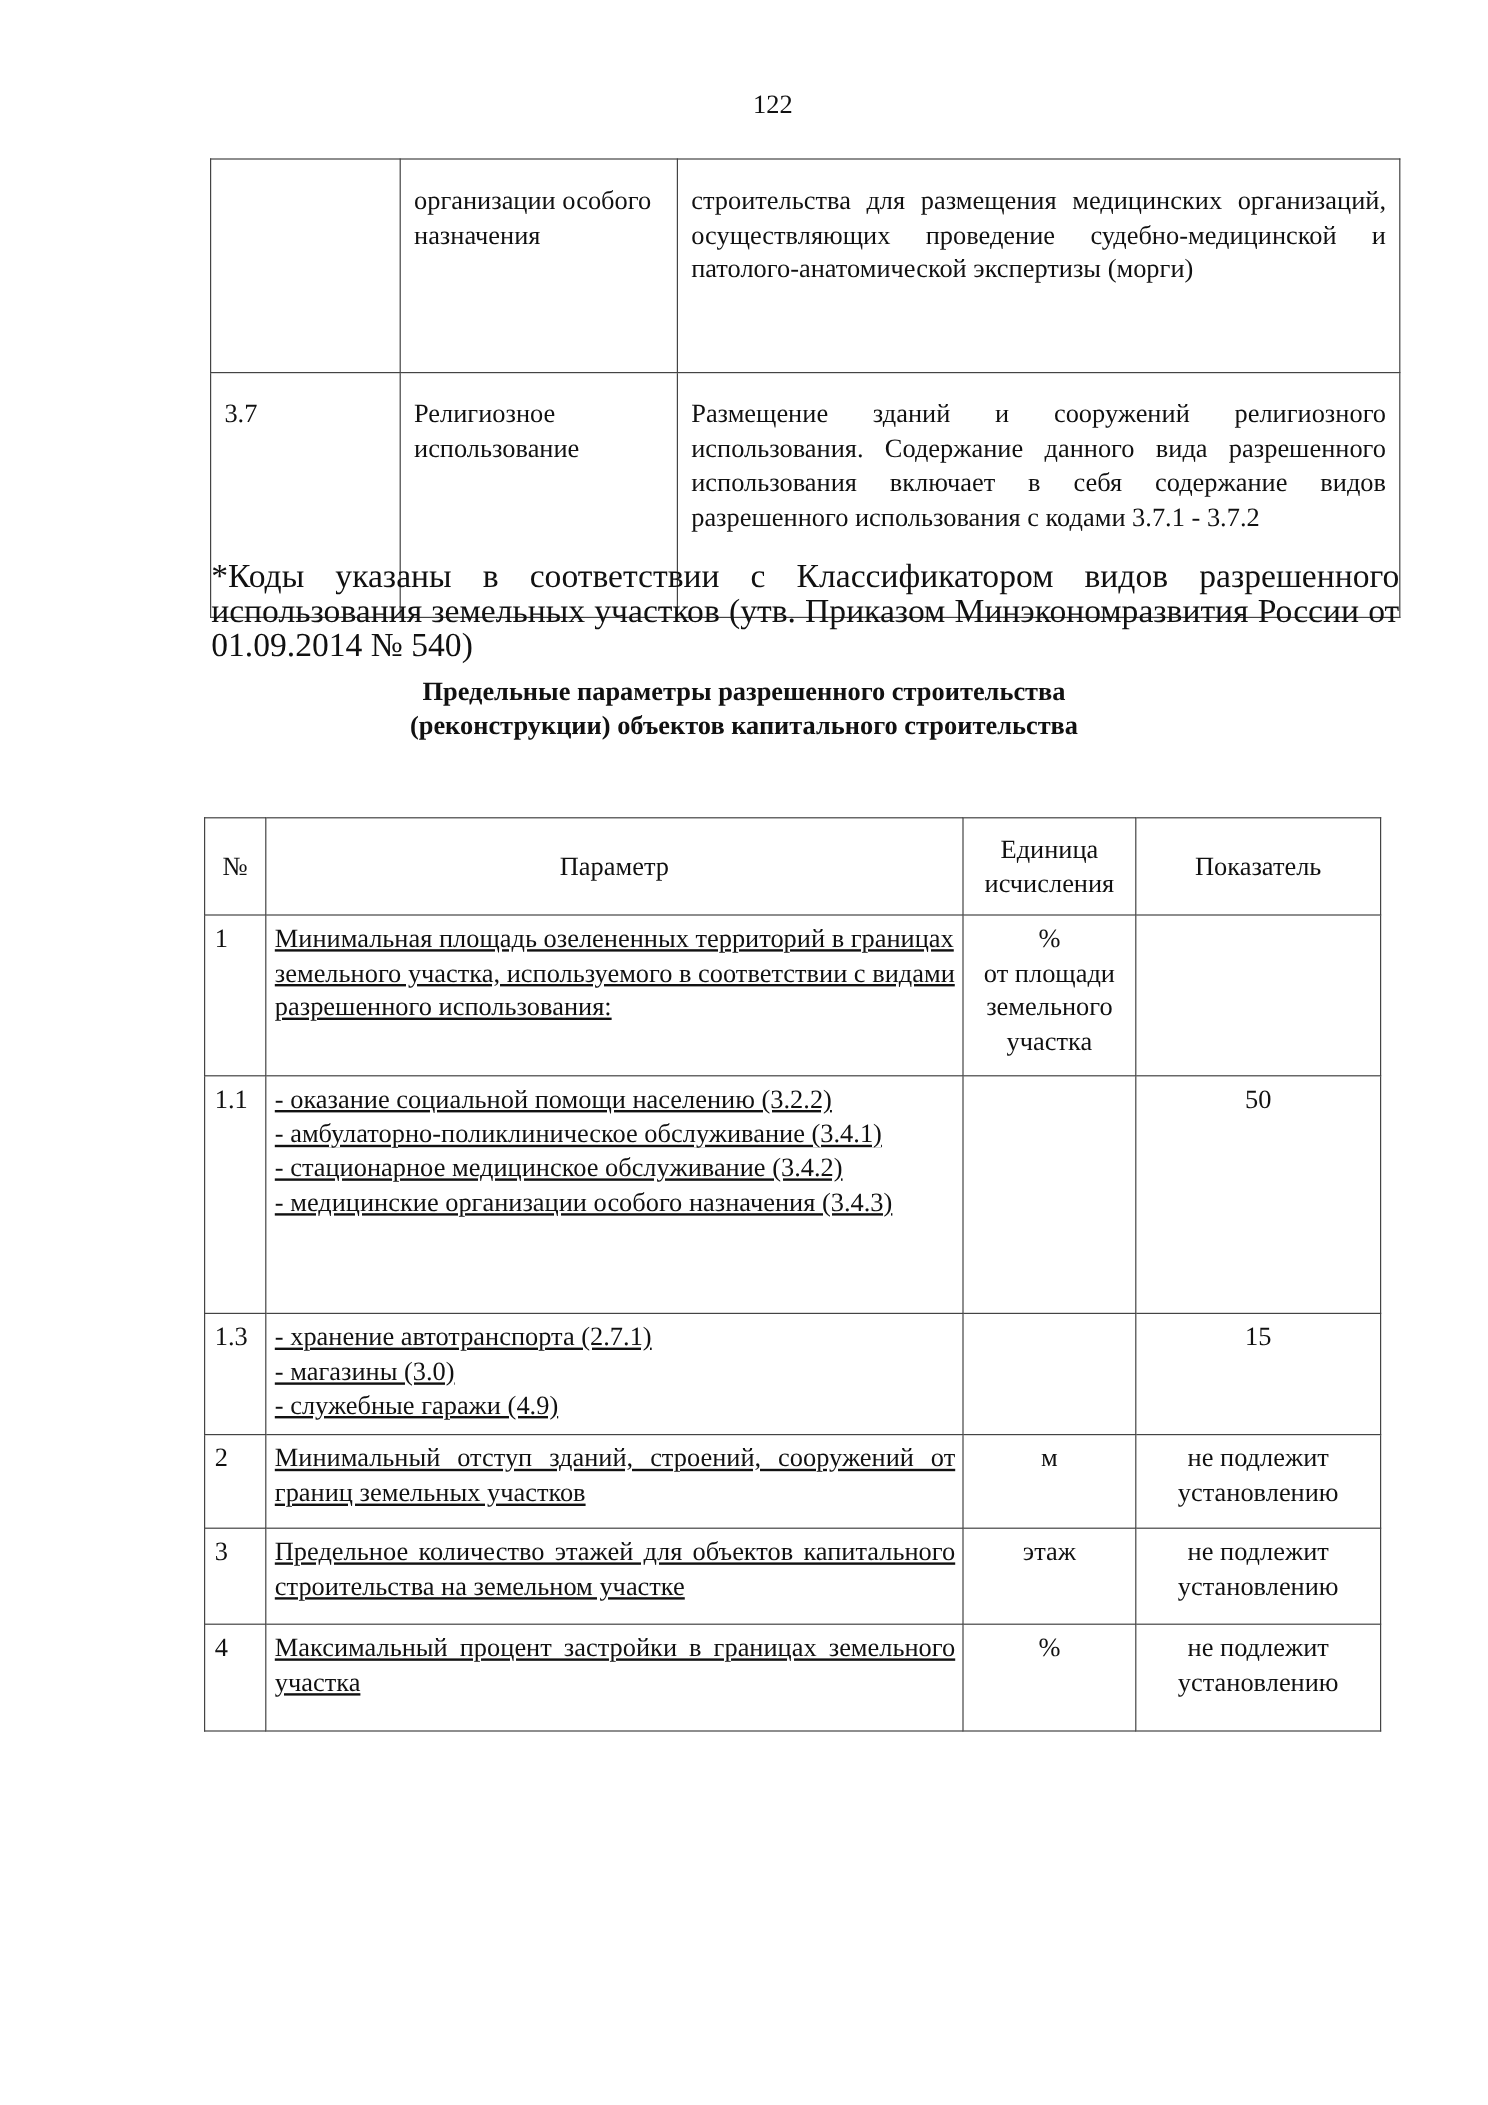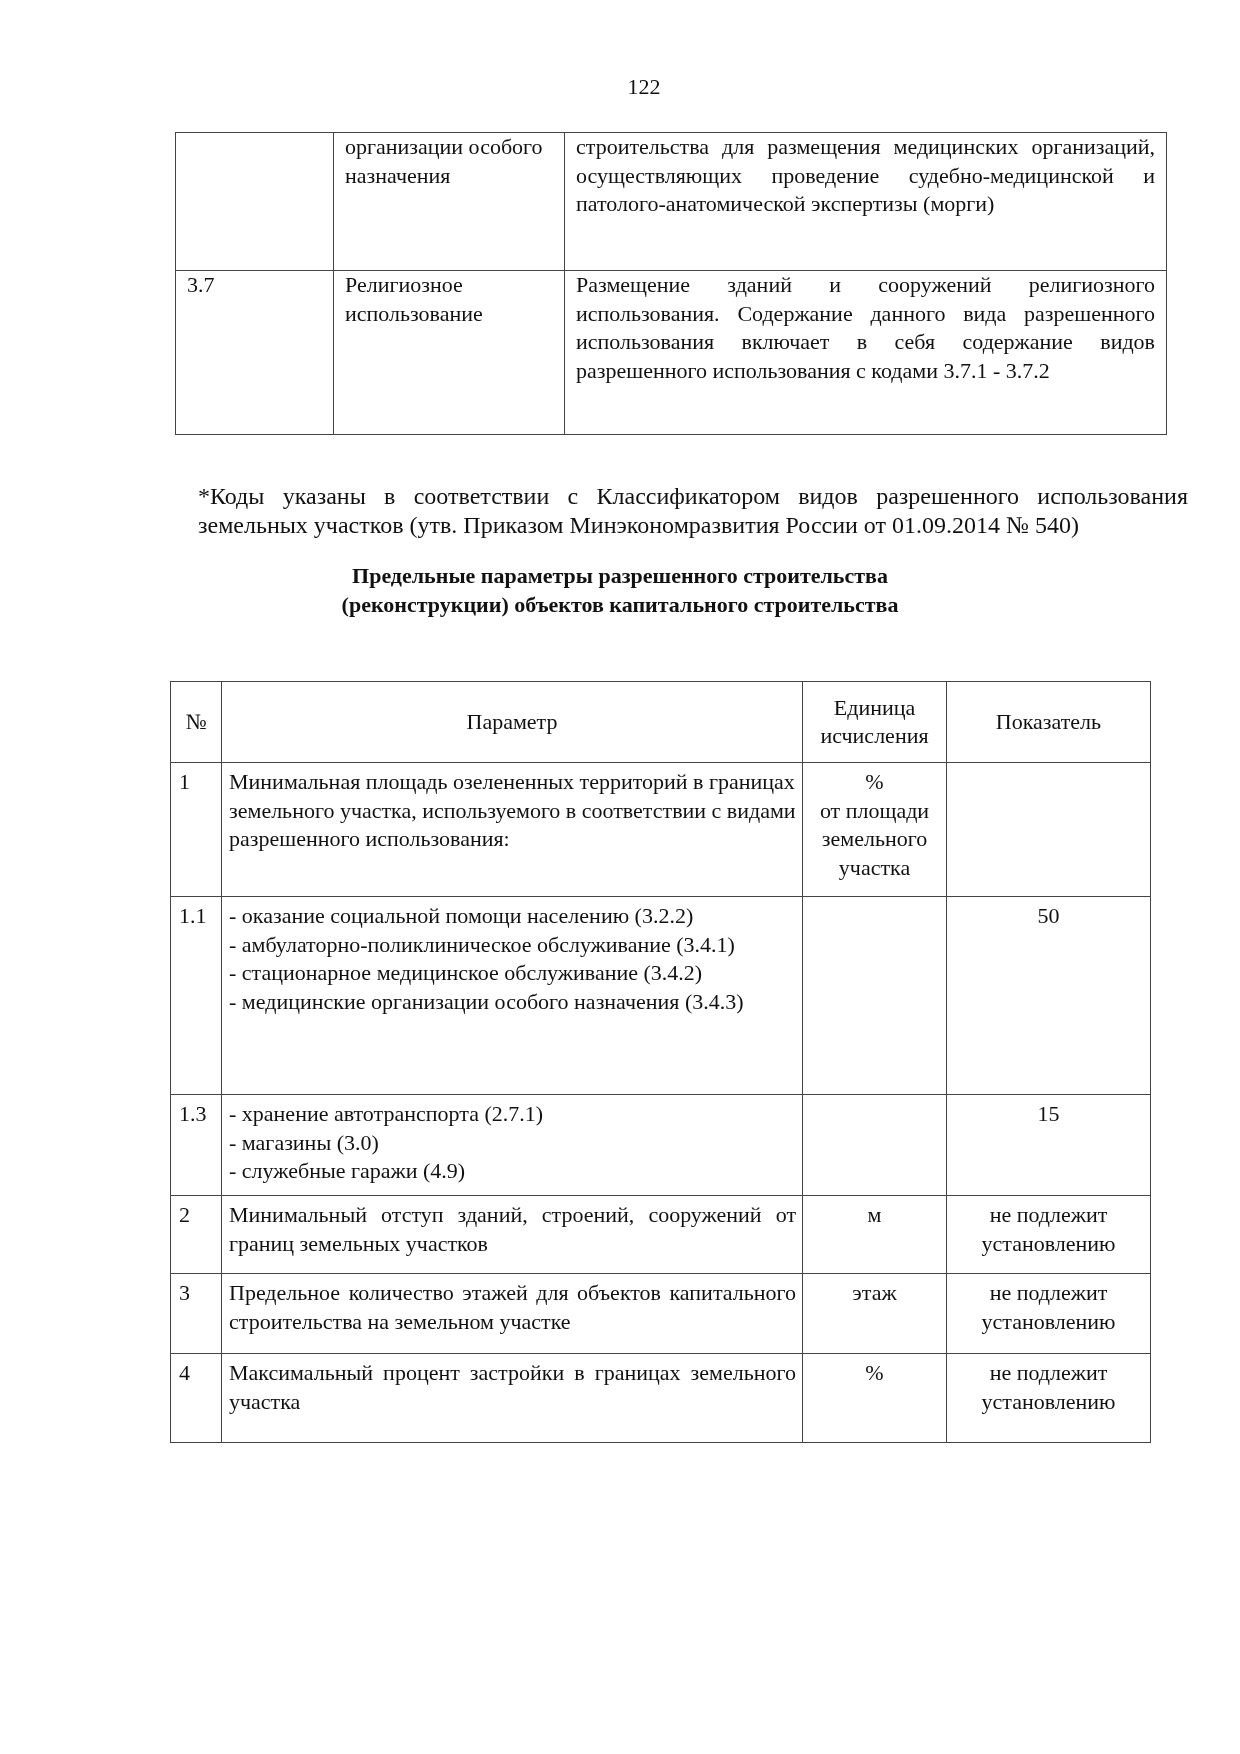--- a/index.html
+++ b/index.html
@@ -13,44 +13,44 @@
     text-align: center; font-size: 22px; padding-left: 24px;
   }
   table { border-collapse: collapse; position: absolute; table-layout: fixed; }
   td, th {
     border: 1.5px solid #444444; vertical-align: top;
     font-size: 22px; line-height: 28.5px; font-weight: normal;
     padding: 6px 10px 6px 10px;
   }
   
   #uses-table { left: 175px; top: 132px; width: 992px; }
-  #uses-table td { padding: 0 11px; }
+  #uses-table td { padding: 20px 11px; }
   #uses-table .c-code { width: 158px; }
   #uses-table .c-name { width: 231px; }
   #uses-table .c-desc { text-align: justify; text-align-last: left; }
   #uses-table tr.r1 td { height: 137px; }
   #uses-table tr.r2 td { height: 163px; }
 
   .footnote {
-    position: absolute; left: 176px; top: 482px; width: 990px;
-    font-size: 24px; line-height: 29px; text-align: justify; text-align-last: left; margin-left: 22px;
+    position: absolute; left: 176px; top: 466px; width: 990px;
+    font-size: 28px; line-height: 29px; text-align: justify; text-align-last: left;
   }
   .section-title {
     position: absolute; left: 0; top: 561px; width: 1240px;
     text-align: center; font-size: 22px; font-weight: bold; line-height: 29px;
   }
   
   #params-table { left: 170px; top: 681px; width: 981px; }
   #params-table .c-no { width: 51px; }
   #params-table .c-param { width: 581px; }
   #params-table .c-unit { width: 144px; }
   #params-table th, #params-table td { padding: 5px 6px; }
   #params-table th { vertical-align: middle; text-align: center; }
   #params-table td.num { padding-left: 8px; }
-  #params-table td.param { text-align: justify; text-align-last: left; padding-left: 7px; padding-right: 6px; }
+  #params-table td.param { text-align: justify; text-align-last: left; padding-left: 7px; padding-right: 6px; text-decoration: underline; }
   #params-table td.unit, #params-table td.val { text-align: center; }
   #params-table tr.h td, #params-table tr.h th { height: 70px; }
   .line { display: block; }
 </style>
 </head>
 <body>
 
 <div class="page-number">122</div>
 
 <table id="uses-table">

